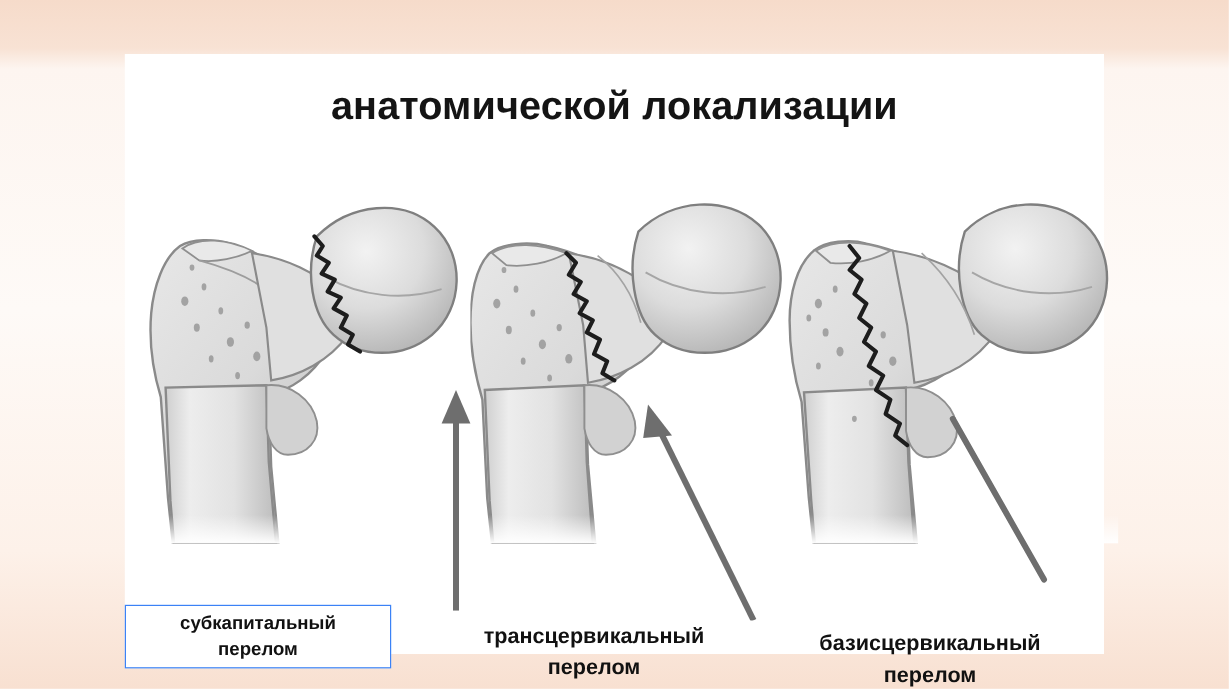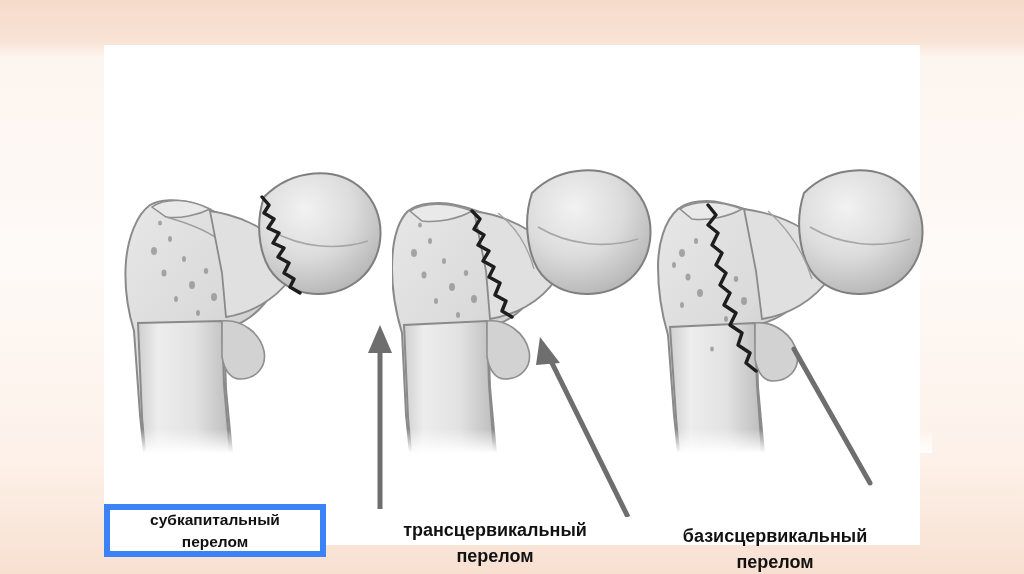--- a/index.html
+++ b/index.html
@@ -20,21 +20,21 @@
     font-size:33px;font-weight:bold;line-height:1.28;
     letter-spacing:0.1px;
   }
   #title .tl{display:block;}
   .figure{position:absolute;}
   #fig1{left:10px;top:108px;width:280px;height:300px;}
   #fig2{left:288px;top:108px;width:270px;height:300px;}
   #fig3{left:548px;top:108px;width:280px;height:300px;}
   .figure svg{display:block;width:100%;height:100%;}
   .labelbox{
-    position:absolute;background:#ffffff;border:6px solid #3b82f6;
+    position:absolute;background:#ffffff;border:1px solid #3b82f6;
     box-sizing:border-box;text-align:center;
     color:#111111;font-size:15.5px;font-weight:bold;line-height:1.42;
     display:flex;align-items:center;justify-content:center;
   }
   #label1{left:0px;top:459px;width:222px;height:53px;}
   .labelplain{
     position:absolute;text-align:center;color:#111111;
     font-size:18px;font-weight:bold;line-height:1.42;
   }
   #label2{left:280px;top:473px;width:222px;}
@@ -42,20 +42,21 @@
   .lb-txt{display:block;white-space:pre-line;}
 </style>
 </head>
 <body>
 
 <div id="slide">
 
   <div id="panel">
 
     <div id="title">
+      <span class="tl">анатомической локализации</span>
     </div>
 
     <div class="figure" id="fig1">
       <svg viewBox="0 0 280 300" xmlns="http://www.w3.org/2000/svg">
         <defs>
           <radialGradient id="headG1" cx="38%" cy="30%" r="72%">
             <stop offset="0%" stop-color="#f2f2f2"></stop>
             <stop offset="55%" stop-color="#dcdcdc"></stop>
             <stop offset="100%" stop-color="#b8b8b8"></stop>
           </radialGradient>

